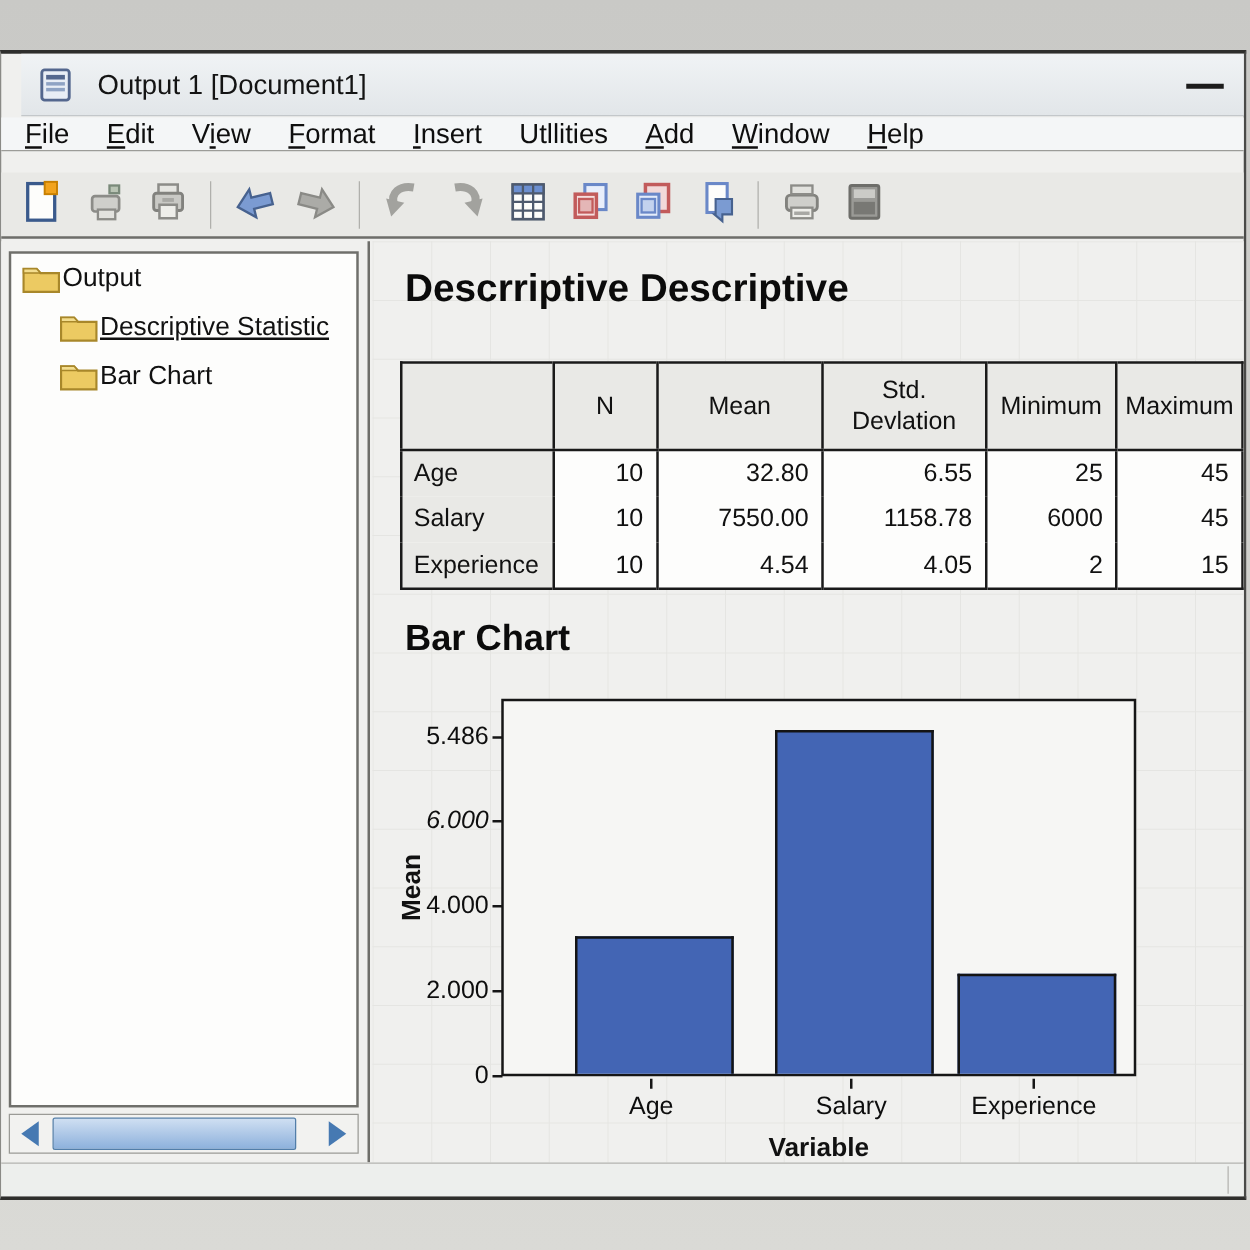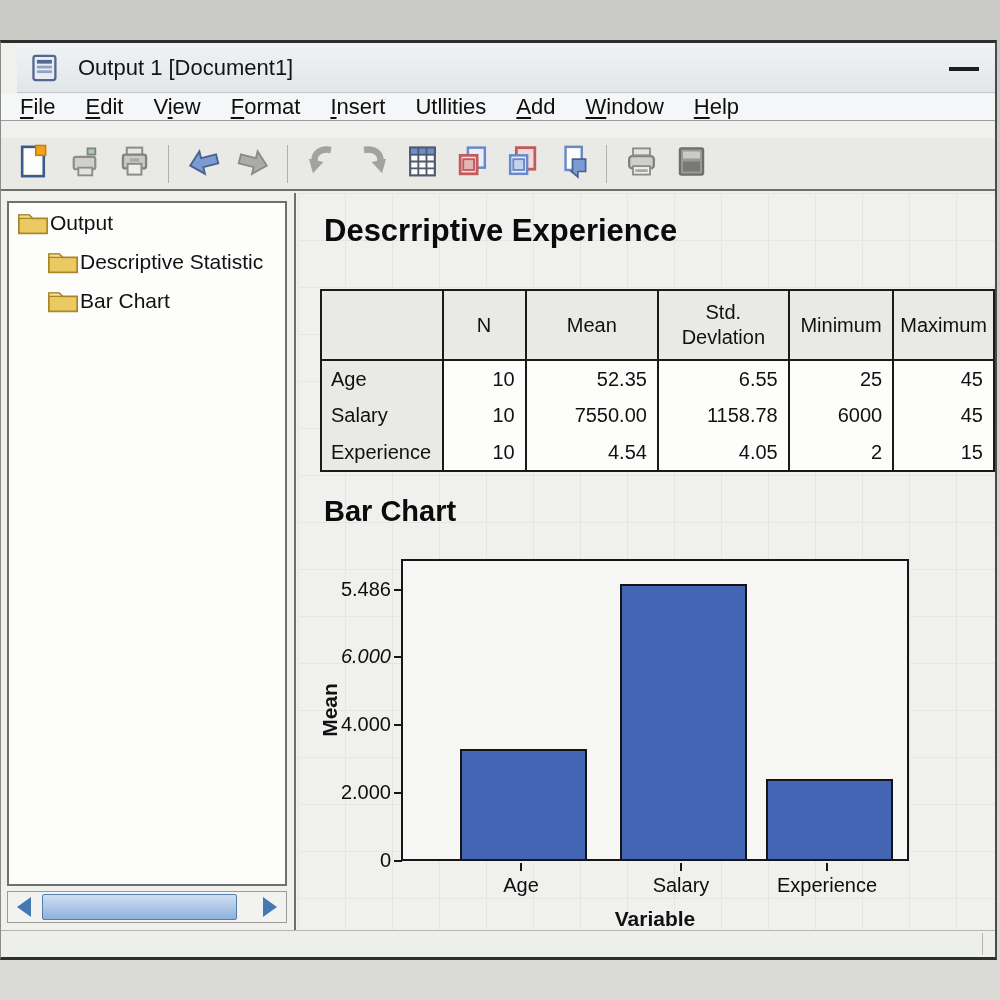--- a/index.html
+++ b/index.html
@@ -226,21 +226,21 @@
 
     <div class="left-pane">
       <div class="tree-box">
           <div class="tree-item" style="padding-left: 8px;">
             <span class="tree-folder"><svg viewBox="0 0 26 21">
                 <path d="M1.5 4 L10 4 L12.5 6.8 L24.5 6.8 L24.5 19 L1.5 19 Z" fill="#ecca62" stroke="#a8872a" stroke-width="1.4"></path>
                 <path d="M1.5 4 L10 4 L12.5 6.8 L1.5 6.8 Z" fill="#f3dd8e" stroke="#a8872a" stroke-width="1"></path>
               </svg></span>
             <span class="tree-label">Output</span>
           </div>
-          <div class="tree-item" style="padding-left: 38px;">
+          <div class="tree-item" style="padding-left: 38px; text-decoration: underline;">
             <span class="tree-folder"><svg viewBox="0 0 26 21">
                 <path d="M1.5 4 L10 4 L12.5 6.8 L24.5 6.8 L24.5 19 L1.5 19 Z" fill="#ecca62" stroke="#a8872a" stroke-width="1.4"></path>
                 <path d="M1.5 4 L10 4 L12.5 6.8 L1.5 6.8 Z" fill="#f3dd8e" stroke="#a8872a" stroke-width="1"></path>
               </svg></span>
             <span class="tree-label">Descriptive Statistic</span>
           </div>
           <div class="tree-item" style="padding-left: 38px;">
             <span class="tree-folder"><svg viewBox="0 0 26 21">
                 <path d="M1.5 4 L10 4 L12.5 6.8 L24.5 6.8 L24.5 19 L1.5 19 Z" fill="#ecca62" stroke="#a8872a" stroke-width="1.4"></path>
                 <path d="M1.5 4 L10 4 L12.5 6.8 L1.5 6.8 Z" fill="#f3dd8e" stroke="#a8872a" stroke-width="1"></path>
@@ -253,21 +253,21 @@
             <span class="arr-left"></span>
           </span>
         <span class="sb-thumb"></span>
         <span class="sb-btn right">
             <span class="arr-right"></span>
           </span>
       </div>
     </div>
 
     <div class="content">
-      <h1 class="section-title" id="title1">Descrriptive Experience</h1>
+      <h1 class="section-title" id="title1">Descrriptive Descriptive</h1>
       <table class="stats-table">
           <colgroup>
             <col style="width: 135px;">
             <col style="width: 105px;">
             <col style="width: 113px;">
             <col style="width: 102px;">
             <col style="width: 100px;">
             <col style="width: 103px;">
           </colgroup>
           <thead>
@@ -277,21 +277,21 @@
               <th>Mean</th>
               <th>Std. Devlation</th>
               <th>Minimum</th>
               <th>Maximum</th>
             </tr>
           </thead>
           <tbody>
             <tr>
               <td class="rowlabel">Age</td>
               <td class="num">10</td>
-              <td class="num">52.35</td>
+              <td class="num">32.80</td>
               <td class="num">6.55</td>
               <td class="num">25</td>
               <td class="num">45</td>
             </tr>
             <tr>
               <td class="rowlabel">Salary</td>
               <td class="num">10</td>
               <td class="num">7550.00</td>
               <td class="num">1158.78</td>
               <td class="num">6000</td>

